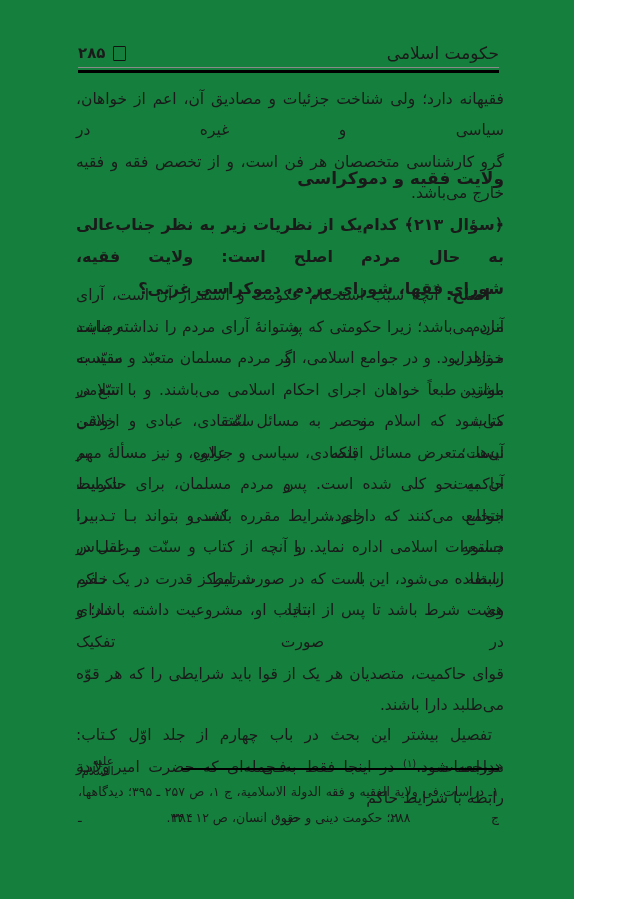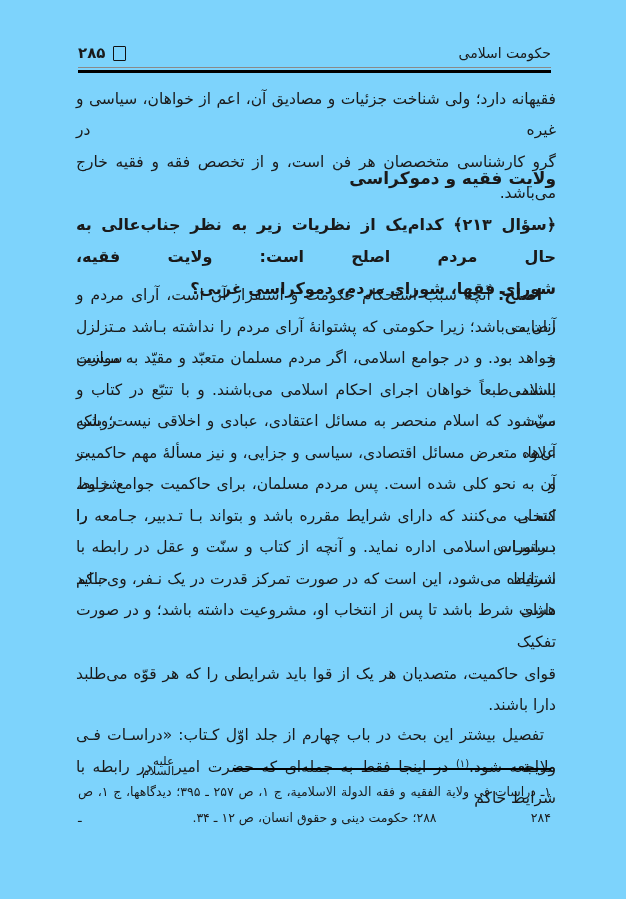--- a/index.html
+++ b/index.html
@@ -1,32 +1,32 @@
 <!DOCTYPE html>
 <html lang="fa"><head>
 <meta charset="utf-8">
 <style>
   html,body{margin:0;padding:0;background:#ffffff;}
   .page{
     position:relative;
-    width:626px;height:899px;
-    background:#7dd3fc;
+    width:574px;height:899px;
+    background:#15803d;
     font-family:"DejaVu Sans",sans-serif;
     color:#1a1a1a;
     overflow:hidden;
   }
   
   .header{
     position:absolute;top:40px;left:78px;right:75px;height:26px;
     display:flex;justify-content:space-between;align-items:center;
   }
   .page-num-wrap{display:flex;align-items:center;gap:8px;}
   .page-num{font-size:15px;font-weight:bold;}
   .page-square{width:11px;height:13px;border:1.6px solid #111;border-radius:1px;}
-  .book-title{font-size:14px;}
+  .book-title{font-size:17px;}
   .header-rule{position:absolute;top:67px;left:78px;right:75px;}
   .rule-thin{height:1px;background:#8a8a8a;}
   .rule-thick{height:3px;background:#000;margin-top:2px;}
   
   .line{
     height:31.5px;line-height:31.5px;
     font-size:15.5px;
     text-align:justify;text-align-last:justify;
     white-space:normal;
   }

